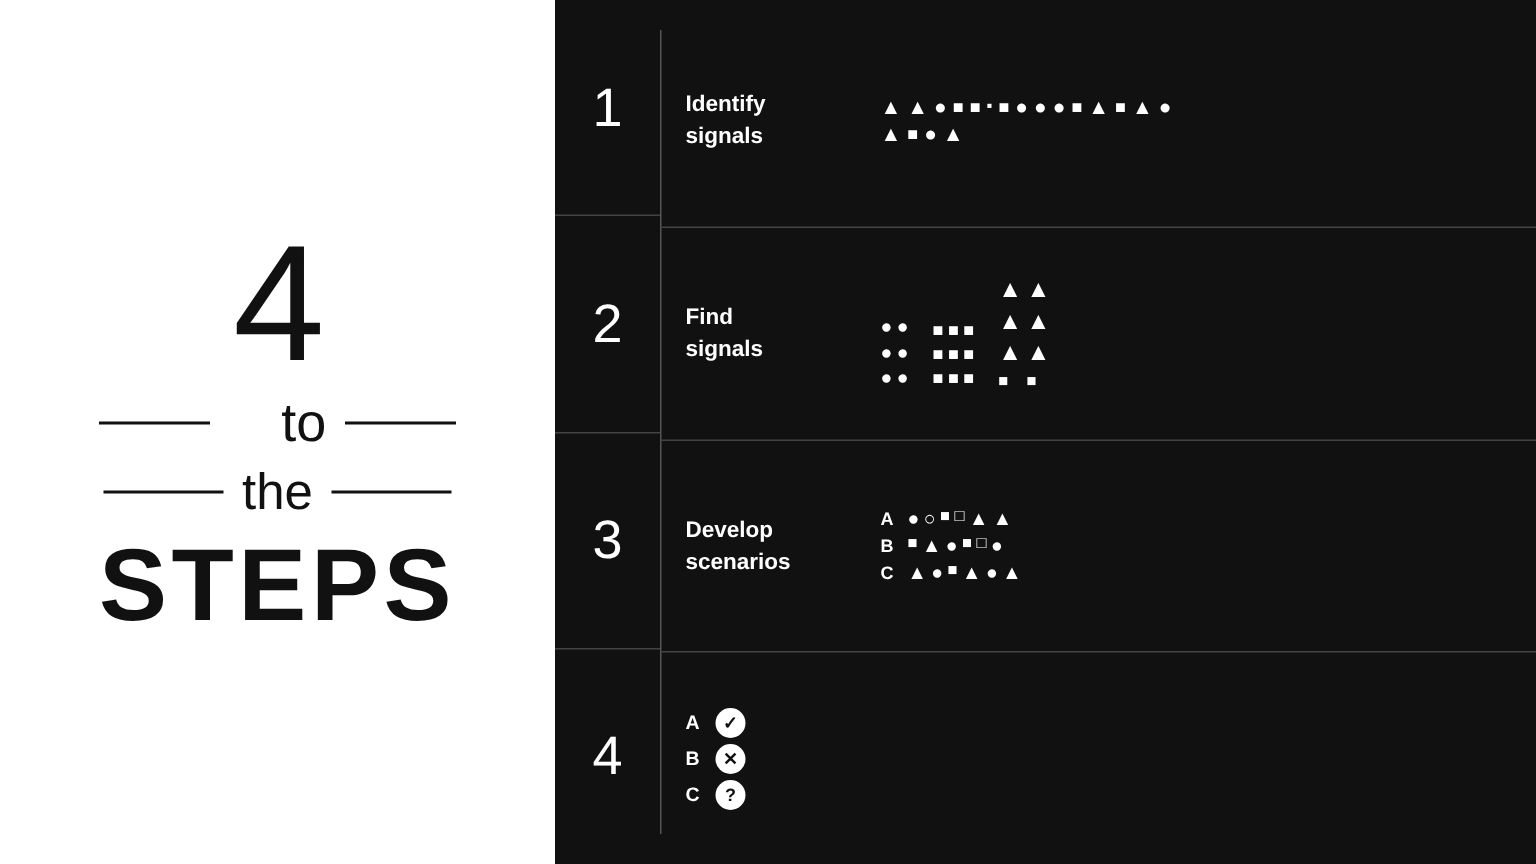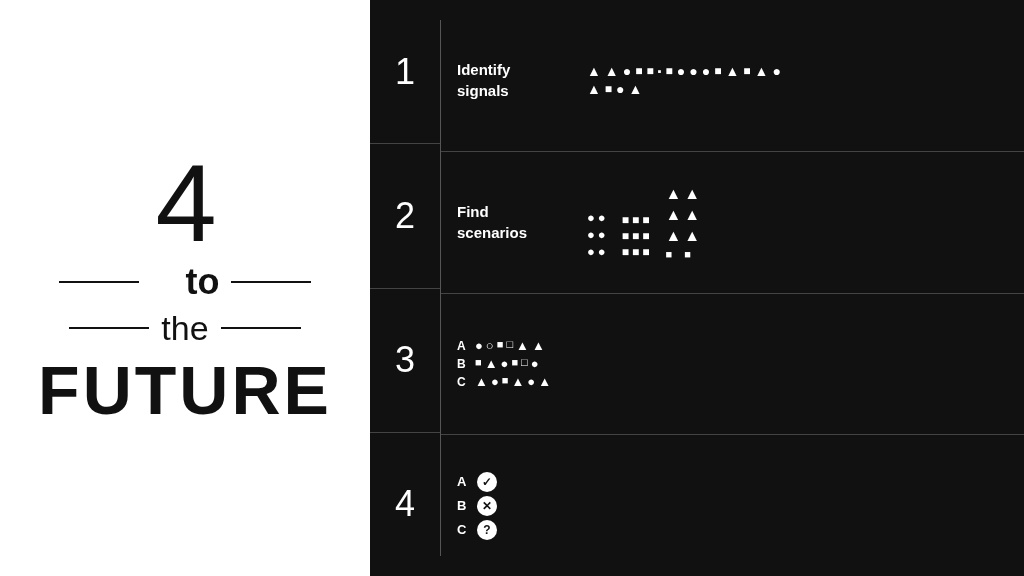--- a/index.html
+++ b/index.html
@@ -235,29 +235,29 @@
 </head>
 <body>
 
 <div class="left-panel">
   <div style="display:flex; flex-direction:column; align-items:center; line-height:1.1;">
     <div style="display:flex; align-items:baseline; gap:4px;">
       <span style="font-size:110px; font-weight:100; letter-spacing:-2px; color:#111; line-height:1;">4</span>
     </div>
     <div class="line-row">
       <div class="horiz-line"></div>
-      <span style="font-size:36px; font-weight:700; color:#111;margin-left:35px;">to</span>
+      <span style="font-size:36px; font-weight:400; color:#111;margin-left:35px;">to</span>
       <div class="horiz-line"></div>
     </div>
     <div class="line-row">
       <div class="horiz-line"></div>
       <span style="font-size:34px; font-weight:300; color:#111;">the</span>
       <div class="horiz-line"></div>
     </div>
-    <span style="font-size:68px; font-weight:900; color:#111; letter-spacing:3px; margin-top:2px;">FUTURE</span>
+    <span style="font-size:68px; font-weight:900; color:#111; letter-spacing:3px; margin-top:2px;">STEPS</span>
   </div>
 </div>
 
 <div class="right-panel">
 
   <div class="step-numbers">
     <div class="step-number-cell">
       <span>1</span>
     </div>
     <div class="step-number-cell">
@@ -301,21 +301,21 @@
           <span style="font-size:12px;">■</span>
           <span>●</span>
           <span>▲</span>
         </div>
       </div>
     </div>
 
     <div class="step-row">
       <div class="step-label">
         <span style="white-space:pre-line;">Find
-scenarios</span>
+signals</span>
       </div>
       <div class="step-visual pattern-group">
 
         <div class="pattern-cluster circles-2x3">
           <span>●</span>
           <span>●</span>
           <span>●</span>
           <span>●</span>
           <span>●</span>
           <span>●</span>
@@ -344,20 +344,24 @@
           </div>
           <div style="display:grid; grid-template-columns:1fr 1fr; gap:3px;">
             <span style="font-size:11px;">■</span>
             <span style="font-size:11px;">■</span>
           </div>
         </div>
       </div>
     </div>
 
     <div class="step-row">
+      <div class="step-label">
+        <span style="white-space:pre-line;">Develop
+scenarios</span>
+      </div>
       <div class="step-visual">
         <div class="scenario-rows">
           <div class="scenario-row">
             <span class="scenario-label">A</span>
             <div class="scenario-shapes">
               <span>●</span>
               <span>○</span>
               <span style="font-size:11px;">■</span>
               <span style="font-size:11px;">□</span>
               <span>▲</span>

